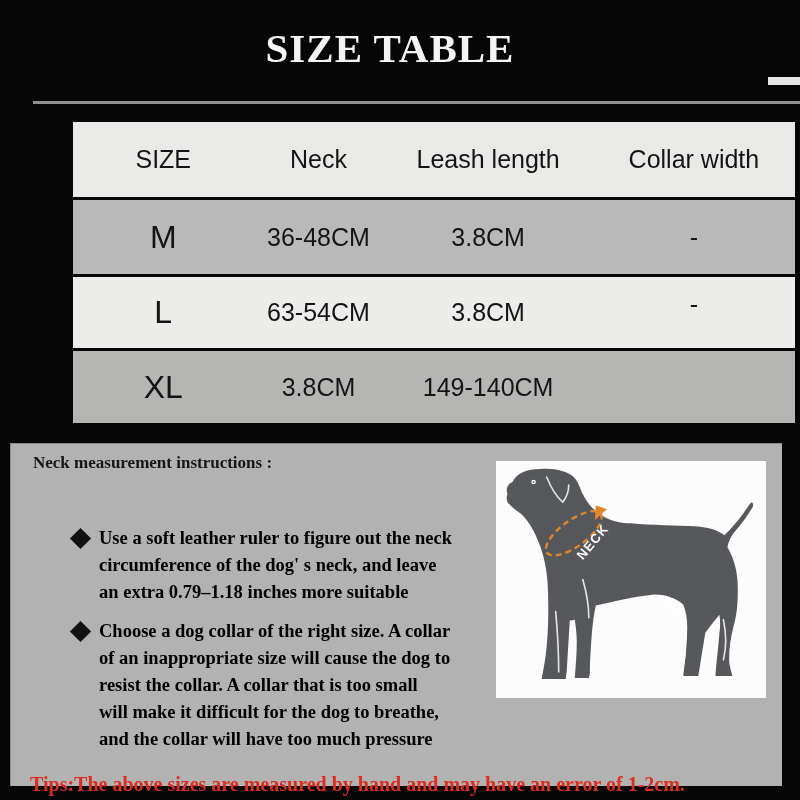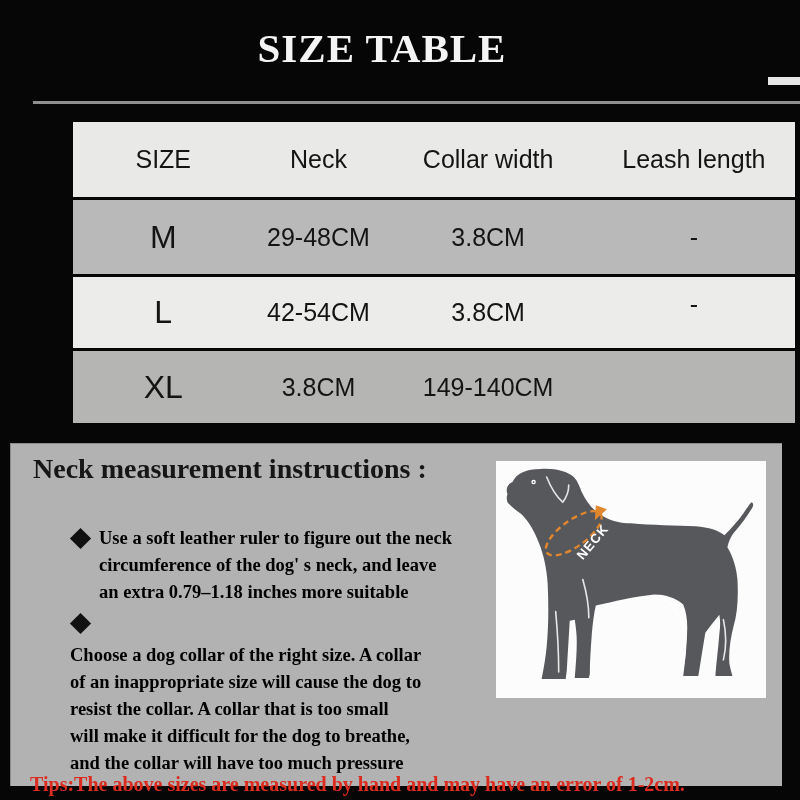--- a/index.html
+++ b/index.html
@@ -2,44 +2,44 @@
 <html><head>
 <meta charset="utf-8">
 <style>
   html,body{margin:0;padding:0;background:#000;}
   #page{position:relative;width:800px;height:800px;background:#060606;overflow:hidden;
         font-family:"Liberation Sans",sans-serif;}
 
   
   .title{position:absolute;top:24px;left:0;width:764px;text-align:center;
          color:#f4f4f4;font-family:"Liberation Serif",serif;font-weight:bold;
-         font-size:41px;letter-spacing:1px;}
+         font-size:41px;letter-spacing:1px;padding-left:8px;}
   .deco-line{position:absolute;top:101px;left:33px;width:767px;height:3px;background:#8f8f8f;}
   .deco-bar{position:absolute;top:77px;left:768px;width:32px;height:8px;background:#e6e6e6;}
 
   
   .size-table{position:absolute;top:122px;left:40px;width:722px;padding-left:33px;}
   .t-row{display:grid;grid-template-columns:25% 18% 29% 28%;align-items:center;
          margin-bottom:3px;color:#141414;}
   .t-row > div{text-align:center;}
   .row-head{height:75px;background:#e9e9e7;font-size:25px;}
   .row-m  {height:74px;background:#b9b9b9;font-size:25px;}
   .row-l  {height:71px;background:#ececea;font-size:25px;}
   .row-xl {height:72px;background:#b5b5b3;font-size:25px;}
   .size-cell{font-size:32px;}
   .dash-raised{position:relative;top:-8px;}
 
   
   .panel{position:absolute;top:443px;left:10px;width:772px;height:343px;background:#b2b2b2;
          box-shadow:inset 1px 1px 0 #8a8a8a;}
   .panel-heading{position:absolute;top:10px;left:23px;color:#161616;
-         font-family:"Liberation Serif",serif;font-weight:bold;font-size:28px;}
+         font-family:"Liberation Serif",serif;font-weight:bold;font-size:17px;}
   .bullet{position:absolute;left:60px;width:430px;display:flex;gap:11px;}
   .bullet1{top:82px;}
-  .bullet2{top:167px;flex-direction:column;}
+  .bullet2{top:175px;}
   .diamond{flex:0 0 auto;width:15px;height:15px;background:#111;transform:rotate(45deg);
            margin-top:6px;margin-left:3px;}
   .bullet-text{color:#000000;font-family:"Liberation Serif",serif;font-weight:bold;
            font-size:18.5px;line-height:27px;white-space:pre-line;}
 
   
   .dog-box{position:absolute;top:18px;left:486px;width:270px;height:237px;background:#fcfcfc;}
   .dog-box svg{display:block;width:100%;height:100%;}
 
   
@@ -52,32 +52,32 @@
 <div id="page">
 
   <div class="title">SIZE TABLE</div>
   <div class="deco-line"></div>
   <div class="deco-bar"></div>
 
   <div class="size-table">
     <div class="t-row row-head">
       <div>SIZE</div>
       <div>Neck</div>
+      <div>Leash length</div>
       <div>Collar width</div>
-      <div>Leash length</div>
     </div>
     <div class="t-row row-m">
       <div class="size-cell">M</div>
-      <div>29-48CM</div>
+      <div>36-48CM</div>
       <div>3.8CM</div>
       <div>-</div>
     </div>
     <div class="t-row row-l">
       <div class="size-cell">L</div>
-      <div>42-54CM</div>
+      <div>63-54CM</div>
       <div>3.8CM</div>
       <div><span class="dash-raised">-</span></div>
     </div>
     <div class="t-row row-xl">
       <div class="size-cell">XL</div>
       <div>3.8CM</div>
       <div>149-140CM</div>
     </div>
   </div>
 

